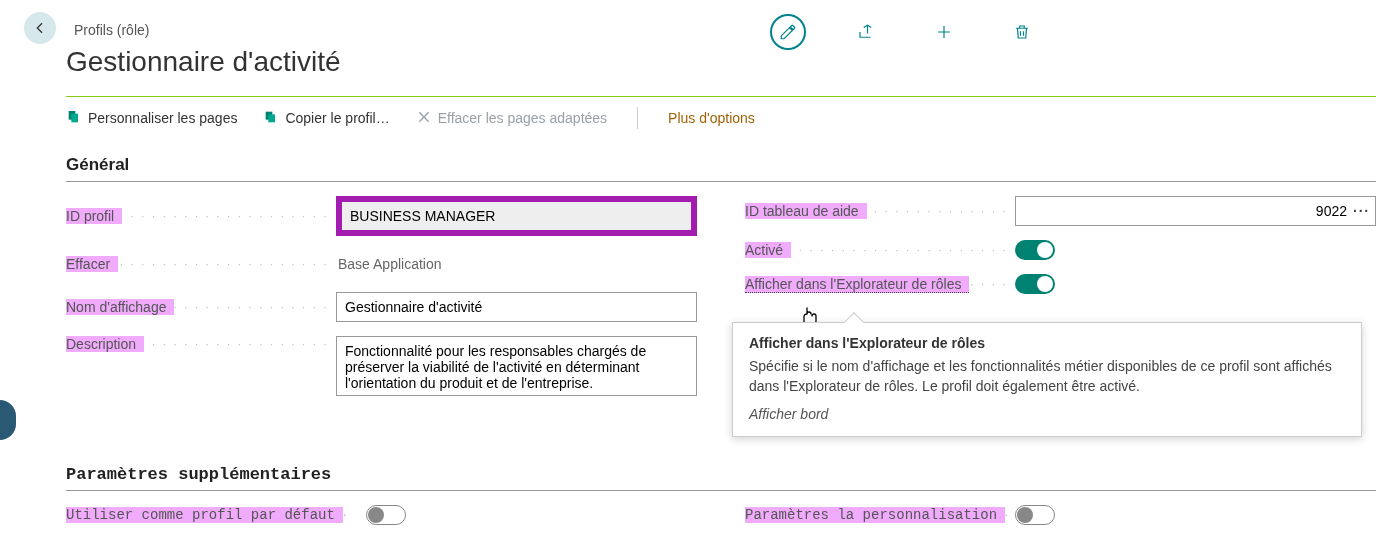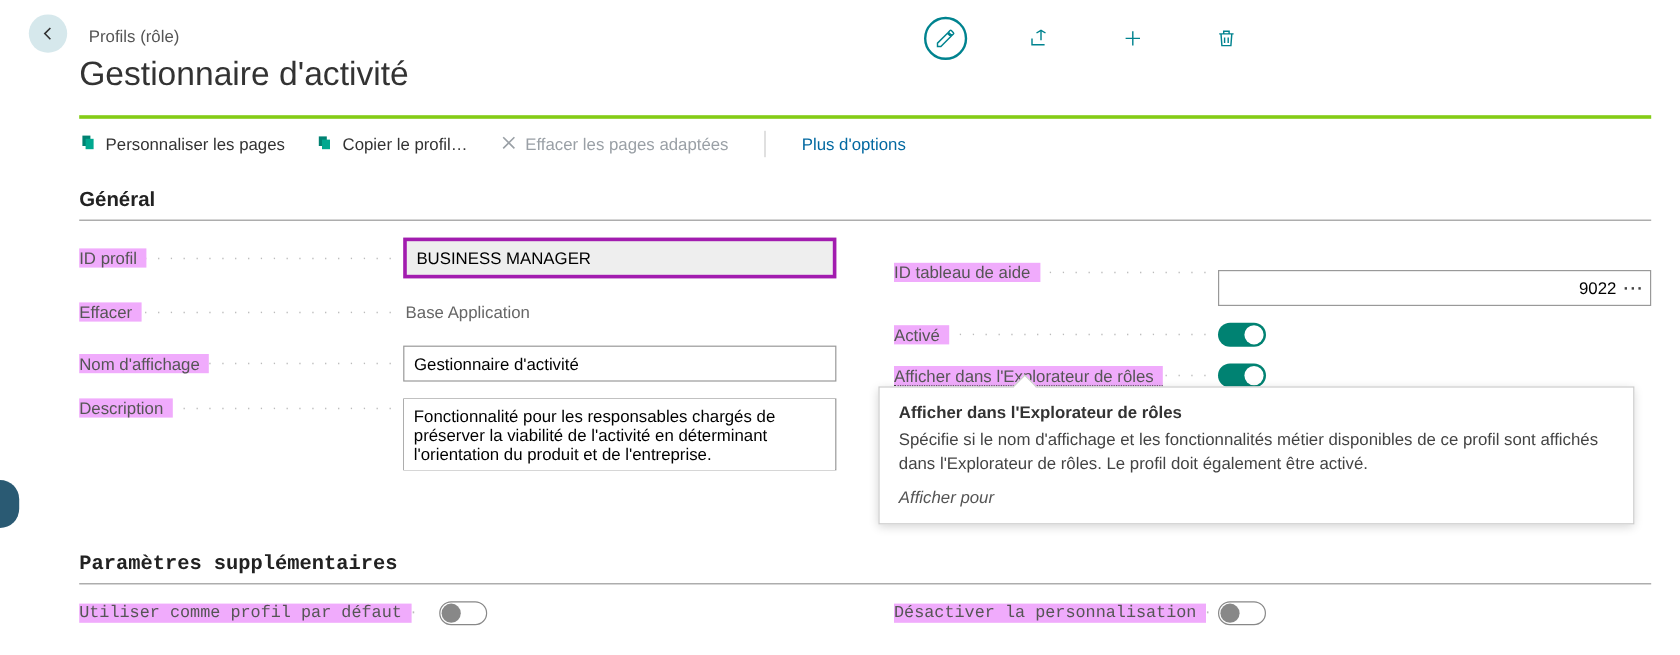--- a/index.html
+++ b/index.html
@@ -40,33 +40,33 @@
     gap: 42px;
     align-items: center;
   }
   .action-icon { width: 36px; height: 36px; display:flex; align-items:center; justify-content:center; cursor:pointer;}
   .action-icon.circled { border:2px solid #00838f; border-radius:50%; }
   .action-icon svg { width:18px; height:18px; stroke:#00838f; fill:none; stroke-width:1.6;}
 
   
   .toolbar {
     margin: 0 24px 0 66px;
-    border-top: 3px solid #84cc16;
+    border-top: 1px solid #84cc16;
     display: flex;
     align-items: center;
     gap: 26px;
     padding: 10px 0;
     font-size: 14px;
   }
   .toolbar-item { display:flex; align-items:center; gap:6px; color:#333; cursor:pointer;}
   .toolbar-item.disabled { color:#9aa0a6;text-align:right; }
   .toolbar-item svg { width:16px; height:16px; }
   .toolbar-icon.green svg { fill:#008272; }
   .toolbar-sep { width:1px; height:22px; background:#ccc; margin: 0 4px;}
-  .toolbar-more { color:#0369a1; cursor:pointer;}
+  .toolbar-more { color:#a16207; cursor:pointer;}
 
   
   .section { margin: 16px 24px 0 66px; }
   .section-title {
     font-size: 17px; font-weight: 600; color: #222;
     border-bottom: 1px solid #999;
     padding-bottom: 6px;
     margin-bottom: 14px;
   }
 
@@ -110,24 +110,24 @@
 
   .field-input { flex:1; }
   .field-input input, .field-input textarea {
     width:100%;
     border:1px solid #999;
     padding:6px 8px;
     font-family: inherit;
     font-size:14px;
     background:#fff;
   }
-  .field-input input[readonly].gray { background:#eee; border:3px solid #a21caf; }
+  .field-input input[readonly].gray { background:#eee; border:6px solid #a21caf; }
   .field-input input.plain { border:none; background:transparent; color:#666; padding:6px 2px;}
   .field-input textarea { resize:none; height:60px; }
-  .lookup-wrap { position:relative;margin-top:27px; }
+  .lookup-wrap { position:relative; }
   .lookup-wrap input { text-align:right; padding-right:28px; }
   .lookup-ellipsis {
     position:absolute; right:6px; top:50%; transform:translateY(-50%);
     font-weight:bold; color:#444; cursor:pointer; letter-spacing:1px;
   }
 
   
   .toggle {
     width:40px; height:20px; border-radius:10px; background:#ccc;
     position:relative; cursor:pointer; transition: background .15s;
@@ -317,32 +317,32 @@
     <div class="section-title">Paramètres supplémentaires</div>
     <div class="two-col">
       <div class="col">
         <div class="field-row">
           <div class="field-label" style="flex:0 0 300px"><span class="lbl-text">Utiliser comme profil par défaut</span></div>
           <div class="toggle off outline"></div>
         </div>
       </div>
       <div class="col">
         <div class="field-row">
-          <div class="field-label"><span class="lbl-text">Désactiver la personnalisation</span></div>
+          <div class="field-label"><span class="lbl-text">Paramètres la personnalisation</span></div>
           <div class="toggle off outline"></div>
         </div>
       </div>
     </div>
   </div>
 
   <div class="tooltip">
     <div class="tooltip-caret"></div>
     <div class="tooltip-title">Afficher dans l'Explorateur de rôles</div>
     <div class="tooltip-body">Spécifie si le nom d'affichage et les fonctionnalités métier disponibles de ce profil sont affichés dans l'Explorateur de rôles. Le profil doit également être activé.</div>
-    <div class="tooltip-link">Afficher pour</div>
+    <div class="tooltip-link">Afficher bord</div>
   </div>
 
   <div class="cursor-overlay">
     <svg width="20" height="22" viewBox="0 0 20 22">
       <path d="M7 2 v6 M7 8 c-2 0 -3 1 -3 3 v4 c0 3 2 5 5 5 h2 c3 0 5-2 5-5 v-5 c0-1.5-1-2-2-2 s-2 .5-2 2 M11 8 c0-1.5-1-2-2-2 s-2 .5-2 2" fill="none" stroke="#000" stroke-width="1.3" stroke-linecap="round"></path>
     </svg>
   </div>
 
   <div class="side-bubble"></div>
 

